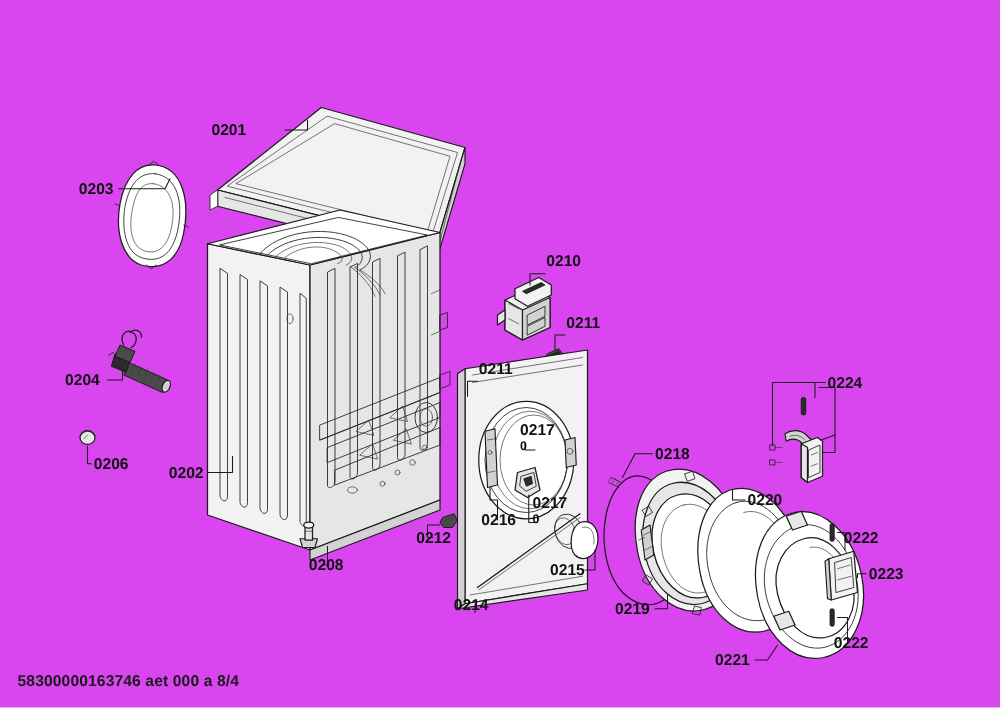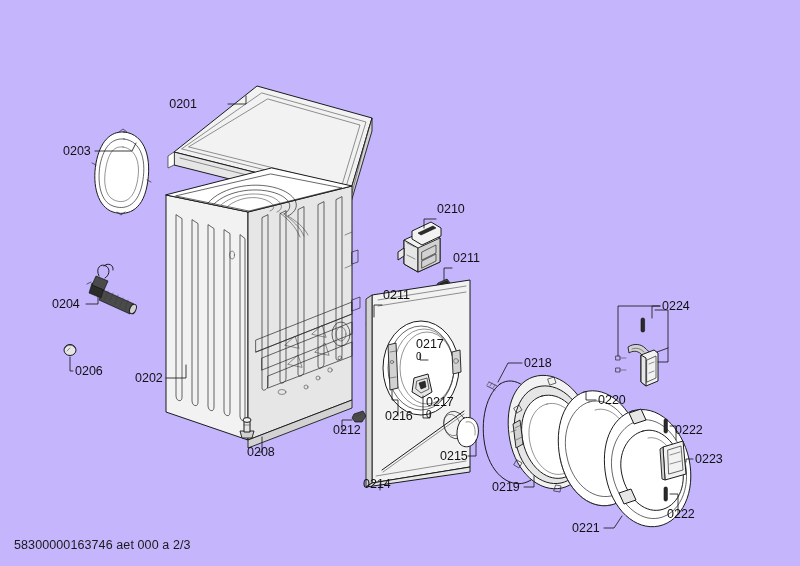--- a/index.html
+++ b/index.html
@@ -9,22 +9,23 @@
     background: #ffffff;
   }
   body {
     font-family: "Liberation Sans", sans-serif;
     -webkit-font-smoothing: antialiased;
   }
   #page {
     position: relative;
     width: 800px;
     height: 566px;
-    background: #c4b5fd;
+    background: #d946ef;
     overflow: hidden;
+    font-weight: bold;
   }
   #diagram-svg {
     position: absolute;
     left: 0;
     top: 0;
     width: 800px;
     height: 566px;
     display: block;
   }
   .cap {
@@ -424,15 +425,15 @@
       <text class="lbl" x="598" y="404" text-anchor="start">0220</text>
       <text class="lbl" x="572" y="532" text-anchor="start">0221</text>
       <text class="lbl" x="675" y="434" text-anchor="start">0222</text>
       <text class="lbl" x="667" y="518" text-anchor="start">0222</text>
       <text class="lbl" x="695" y="463" text-anchor="start">0223</text>
       <text class="lbl" x="662" y="310" text-anchor="start">0224</text>
     </g>
 
   </svg>
 
-  <div class="cap">58300000163746 aet 000 a 2/3</div>
+  <div class="cap">58300000163746 aet 000 a 8/4</div>
 
 </div>
 
 </body></html>

